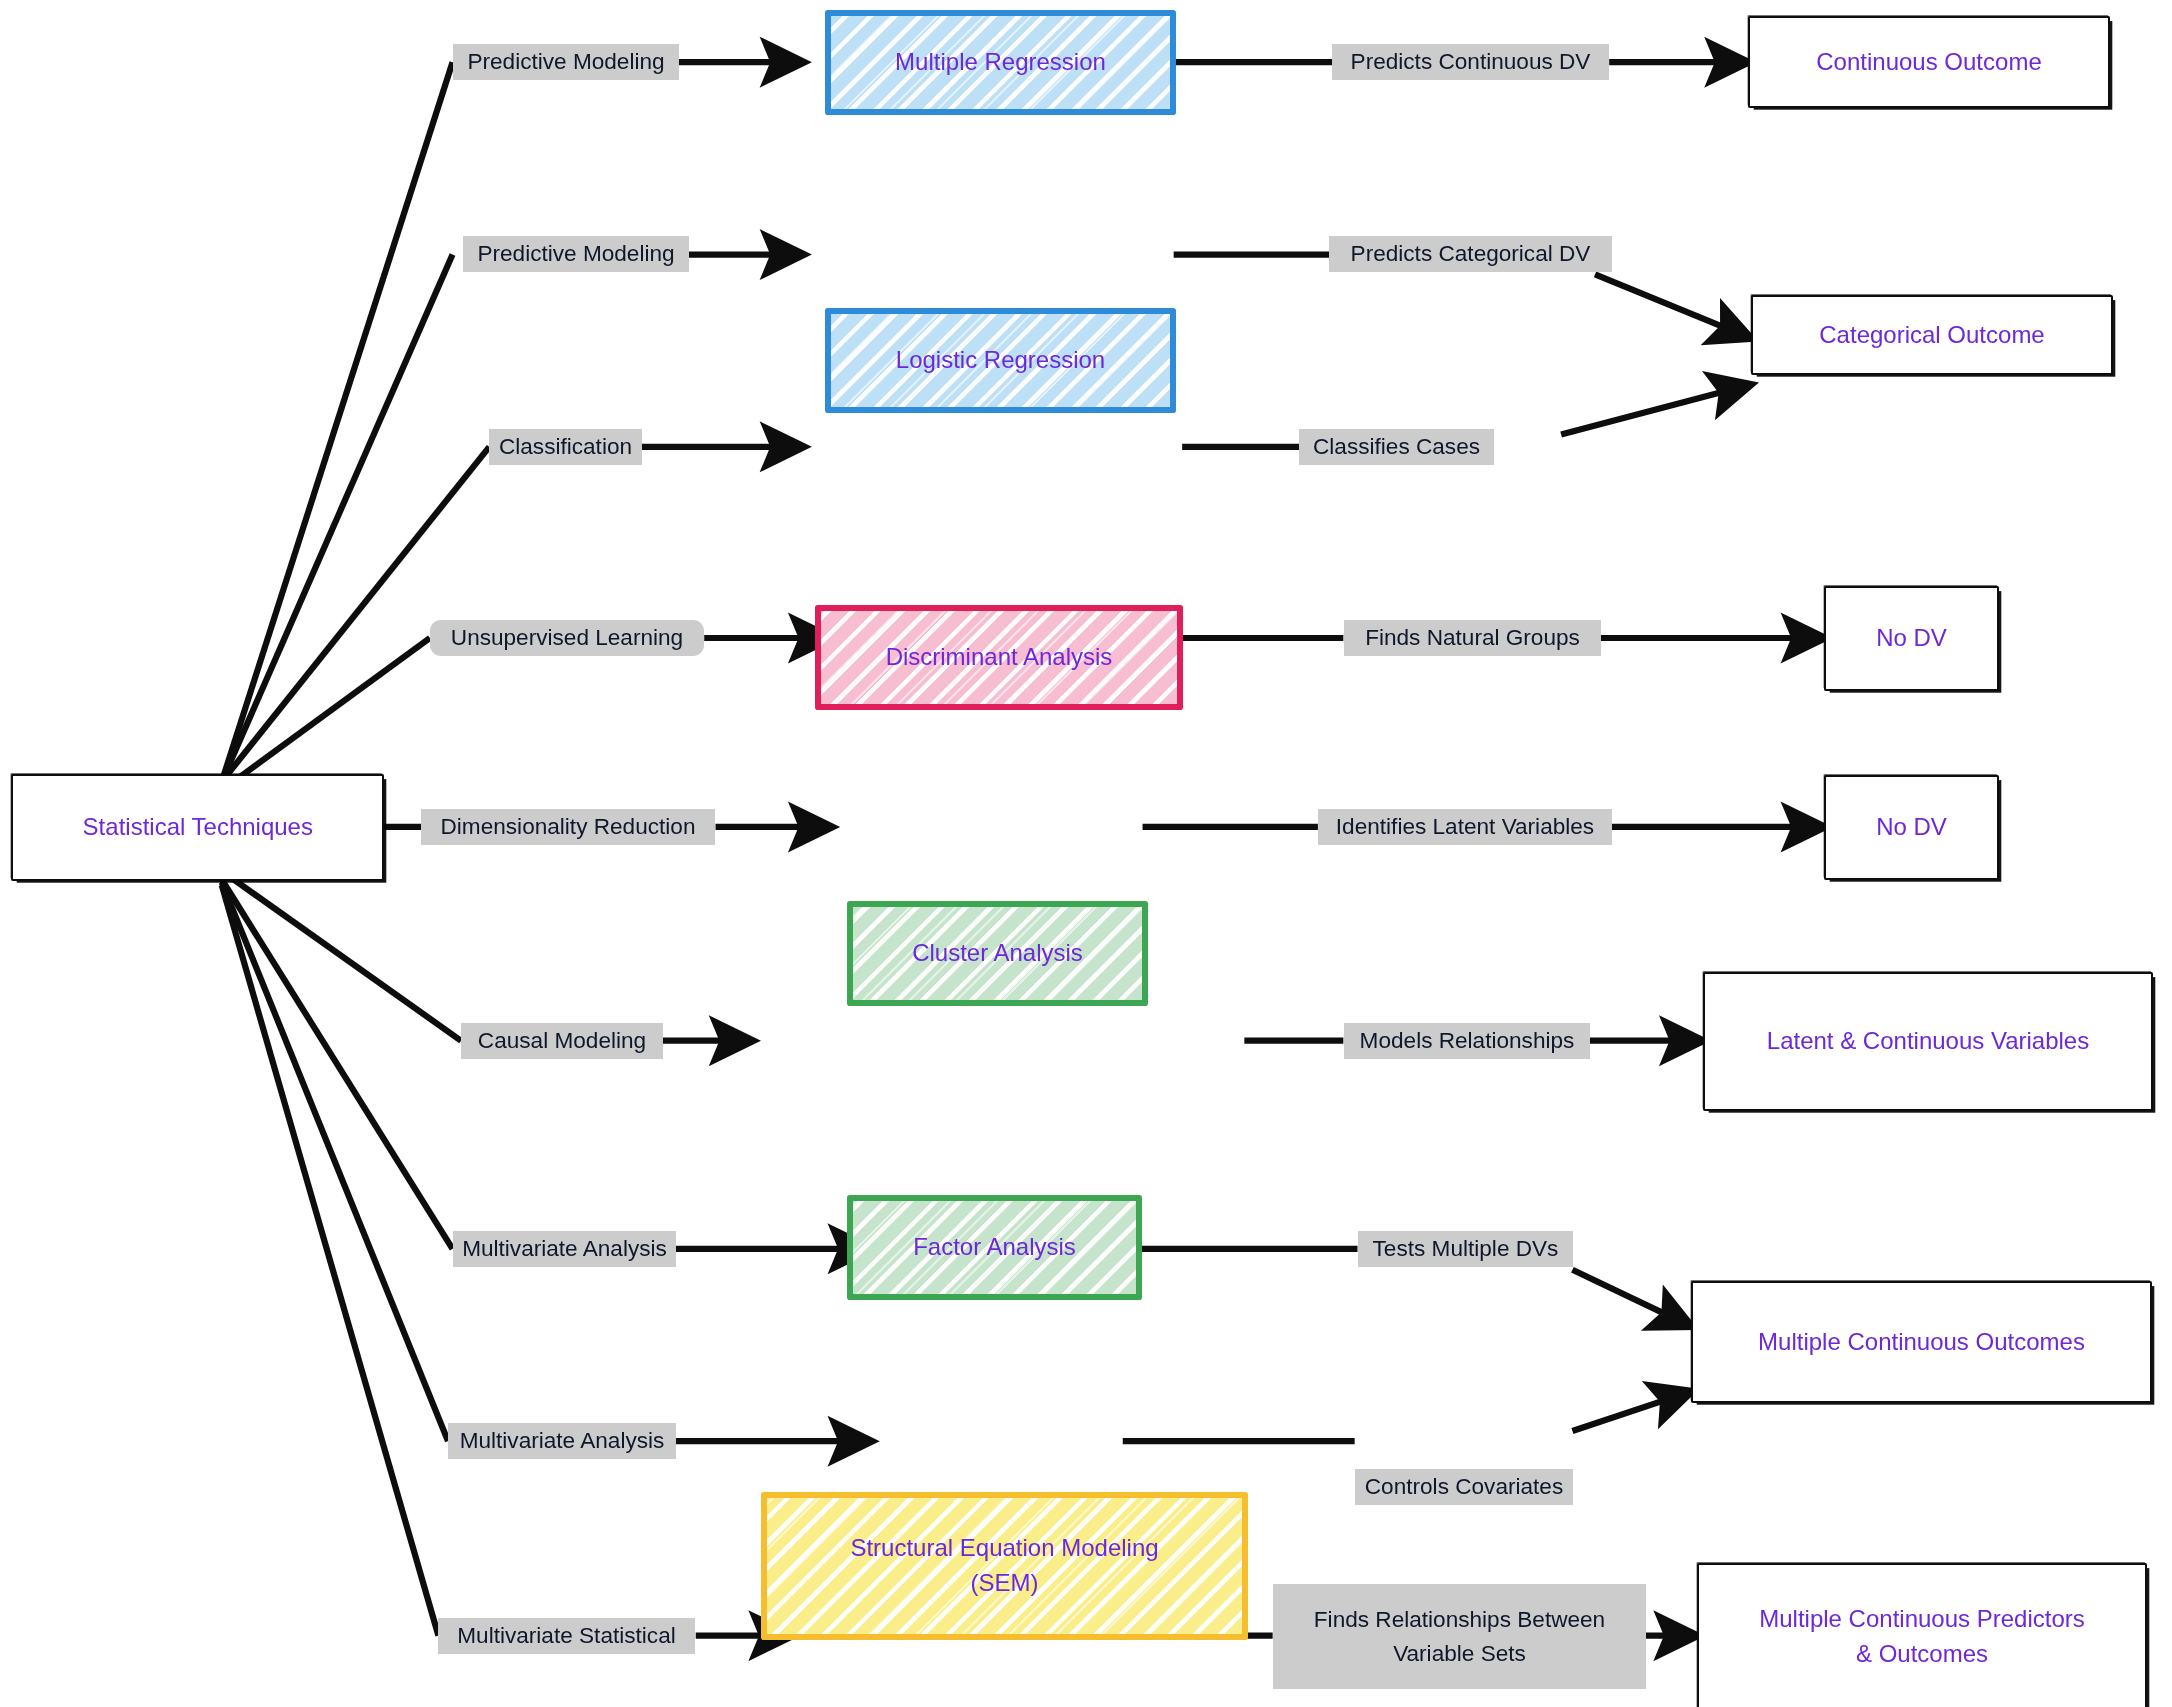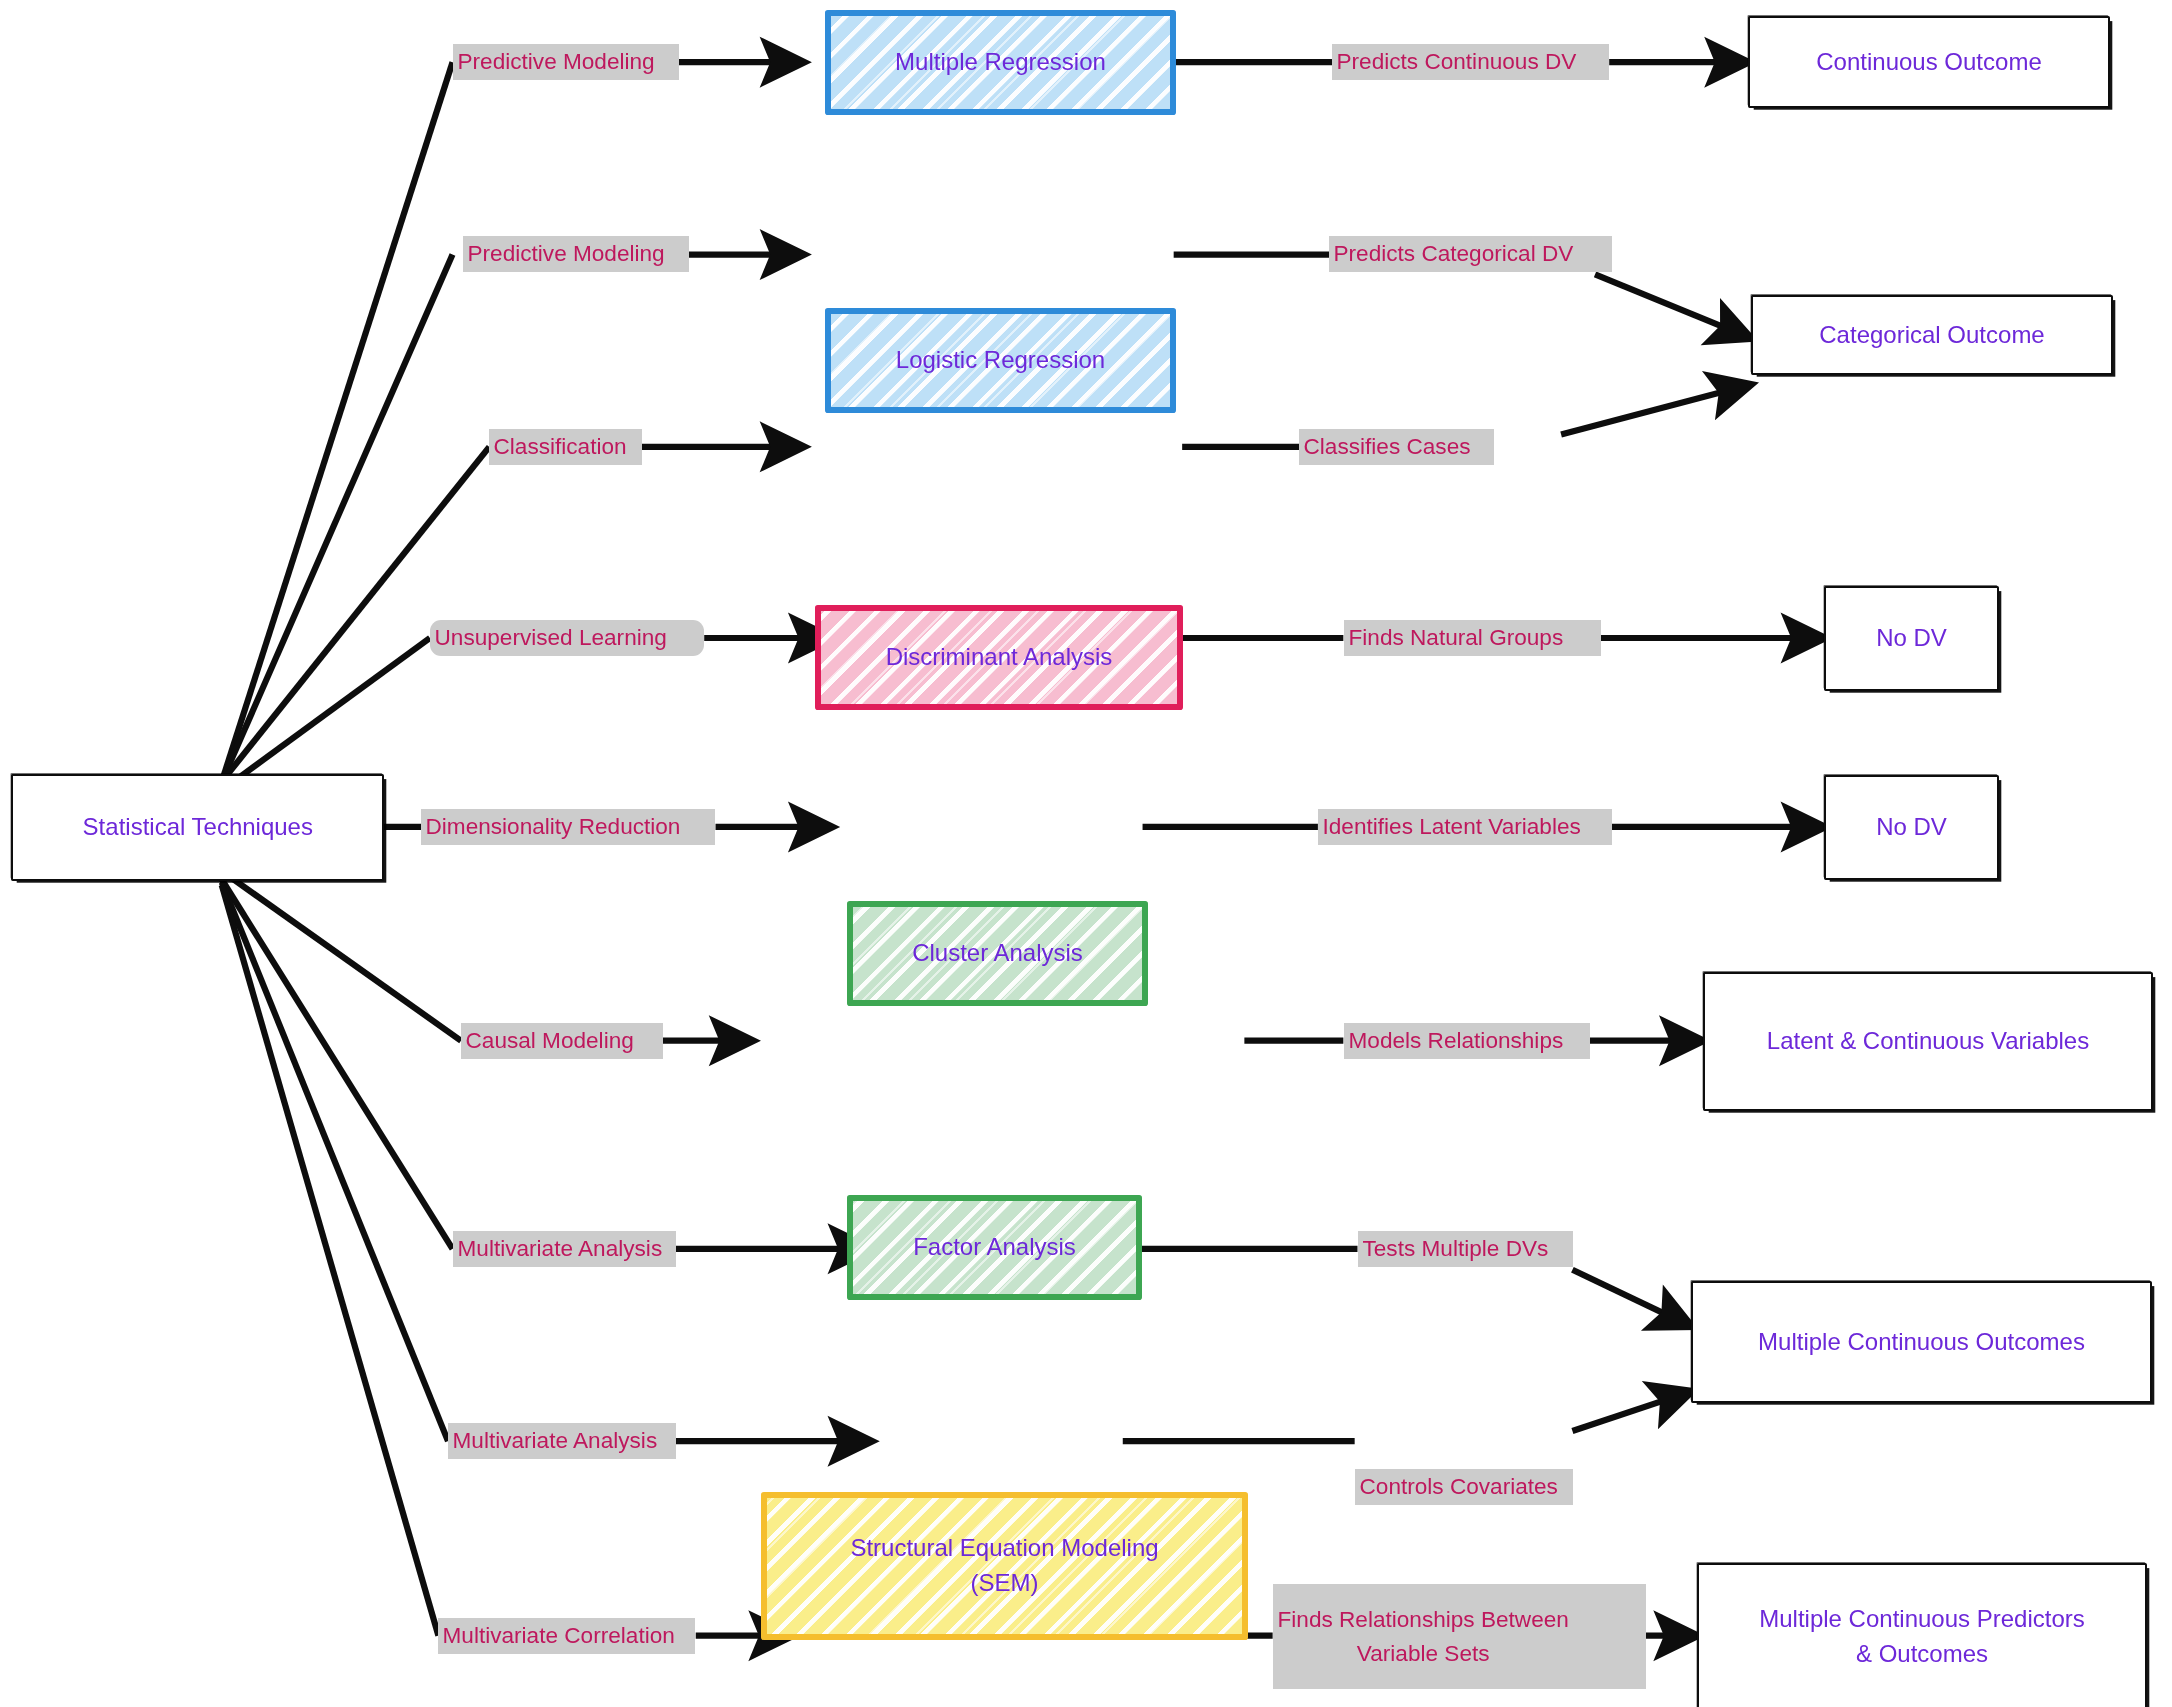--- a/index.html
+++ b/index.html
@@ -50,26 +50,26 @@
       rgba(255,255,255,0) 0px,
       rgba(255,255,255,0) 31px,
       rgba(255,255,255,.55) 31px,
       rgba(255,255,255,.55) 33px);
   }
 
   
   .elabel{
     position:absolute;
     background:#cccccc;
-    color:#be185d;
+    color:#0f172a;
     font-size:22.6px;
     line-height:1.5;
     padding:3.4px 4.5px;
     box-sizing:border-box;
-    display:flex;align-items:center;
+    display:flex;align-items:center;justify-content:center;
     text-align:center;
     white-space:pre-line;
     z-index:6;
   }
 </style>
 </head>
 <body>
 
 <div id="stage">
 
@@ -138,21 +138,21 @@
     <span>Unsupervised Learning</span></div>
   <div class="elabel" style="left:421px;top:809px;width:294px;height:36px;">
     <span>Dimensionality Reduction</span></div>
   <div class="elabel" style="left:461px;top:1023px;width:202px;height:36px;">
     <span>Causal Modeling</span></div>
   <div class="elabel" style="left:453px;top:1231px;width:223px;height:36px;">
     <span>Multivariate Analysis</span></div>
   <div class="elabel" style="left:448px;top:1423px;width:228px;height:36px;">
     <span>Multivariate Analysis</span></div>
   <div class="elabel" style="left:438px;top:1618px;width:257px;height:36px;">
-    <span>Multivariate Correlation</span></div>
+    <span>Multivariate Statistical</span></div>
 
   <div class="node tech" style="left:825px;top:10.2px;width:351px;height:105px;background:#BEE0F7;border-color:#2E8BD9;">
     <span class="lbl">Multiple Regression</span>
   </div>
 
   <div class="node tech" style="left:825px;top:203px;width:351px;height:105px;background:#BEE0F7;border-color:#2E8BD9;">
     <span class="lbl">Logistic Regression</span>
   </div>
 
   <div class="node tech" style="left:815px;top:395px;width:368px;height:105px;background:#F7BDD0;border-color:#E01E5A;">

